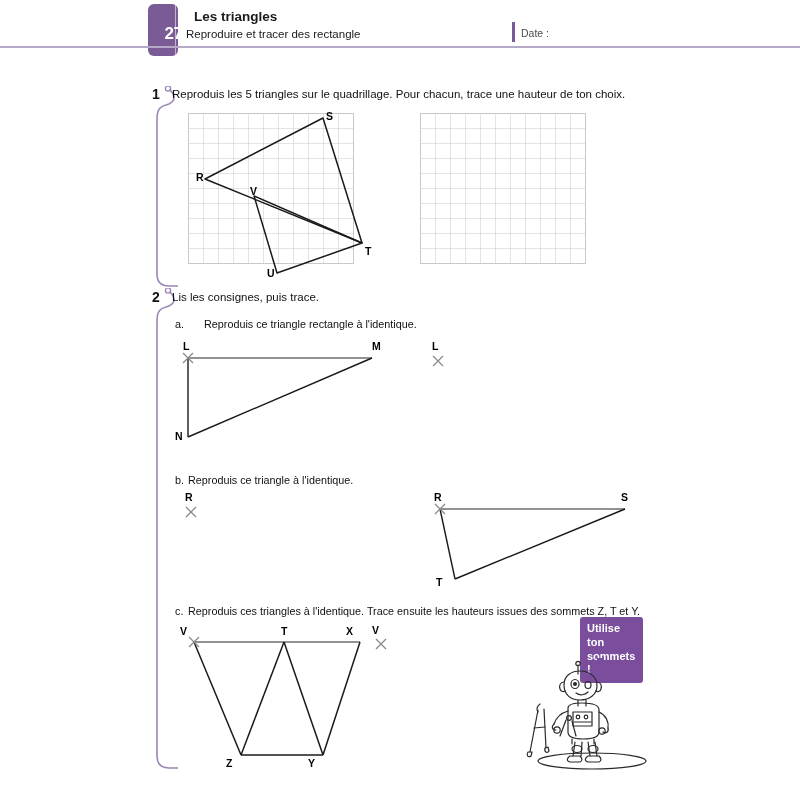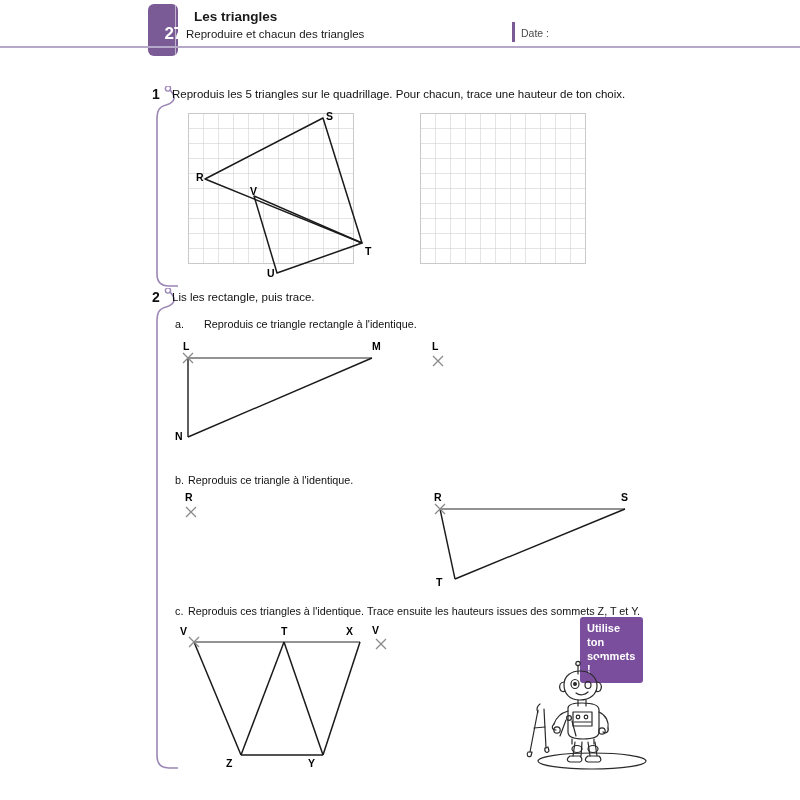--- a/index.html
+++ b/index.html
@@ -97,21 +97,21 @@
 </head>
 <body>
 
 <div id="page">
 
   <div class="header">
     <div class="badge-wrap"></div>
     <div class="badge-inner-line"></div>
     <div class="badge-num">27</div>
     <div class="title-main">Les triangles</div>
-    <div class="title-sub">Reproduire et chacun des triangles</div>
+    <div class="title-sub">Reproduire et tracer des rectangle</div>
     <div class="header-rule"></div>
     <div class="date-bar"></div>
     <div class="date-label">Date :</div>
   </div>
 
   <div class="bracket" style="left:148px; top:86px;">
     <svg width="30" height="206" viewBox="0 0 30 206">
       <path d="M22 4 C28 10, 28 16, 18 19 C10 21, 9 26, 9 34 L9 188 C9 196, 13 200, 21 200 L30 200" fill="none" stroke="#9b86b5" stroke-width="1.6" stroke-linecap="round"></path>
       <circle cx="20" cy="2.5" r="2.6" fill="none" stroke="#9b86b5" stroke-width="1.4"></circle>
     </svg>
@@ -150,21 +150,21 @@
     </svg>
   </div>
 
   <div class="bracket" style="left:148px; top:288px;">
     <svg width="30" height="486" viewBox="0 0 30 486">
       <path d="M22 4 C28 10, 28 16, 18 19 C10 21, 9 26, 9 34 L9 468 C9 476, 13 480, 21 480 L30 480" fill="none" stroke="#9b86b5" stroke-width="1.6" stroke-linecap="round"></path>
       <circle cx="20" cy="2.5" r="2.6" fill="none" stroke="#9b86b5" stroke-width="1.4"></circle>
     </svg>
   </div>
   <div class="ex-num" style="left:152px; top:289px;">2</div>
-  <div class="instr" style="left:172px; top:291px;">Lis les rectangle, puis trace.</div>
+  <div class="instr" style="left:172px; top:291px;">Lis les consignes, puis trace.</div>
 
   <div class="sub-instr" style="left:175px; top:318px;">a.</div>
   <div class="sub-instr" style="left:196px; top:318px;padding-left:8px;">Reproduis ce triangle rectangle à l'identique.</div>
 
   <div class="fig" style="left:185px; top:355px;">
     <svg width="230" height="95" viewBox="0 0 230 95">
       <line x1="3" y1="3" x2="187" y2="3" stroke="#6e6e6e" stroke-width="1.6"></line>
       <line x1="3" y1="3" x2="3" y2="82" stroke="#1a1a1a" stroke-width="1.4"></line>
       <line x1="3" y1="82" x2="187" y2="3" stroke="#1a1a1a" stroke-width="1.4"></line>
       <path d="M-2 -2 L8 8 M8 -2 L-2 8" stroke="#8a8a8a" stroke-width="1.3"></path>

